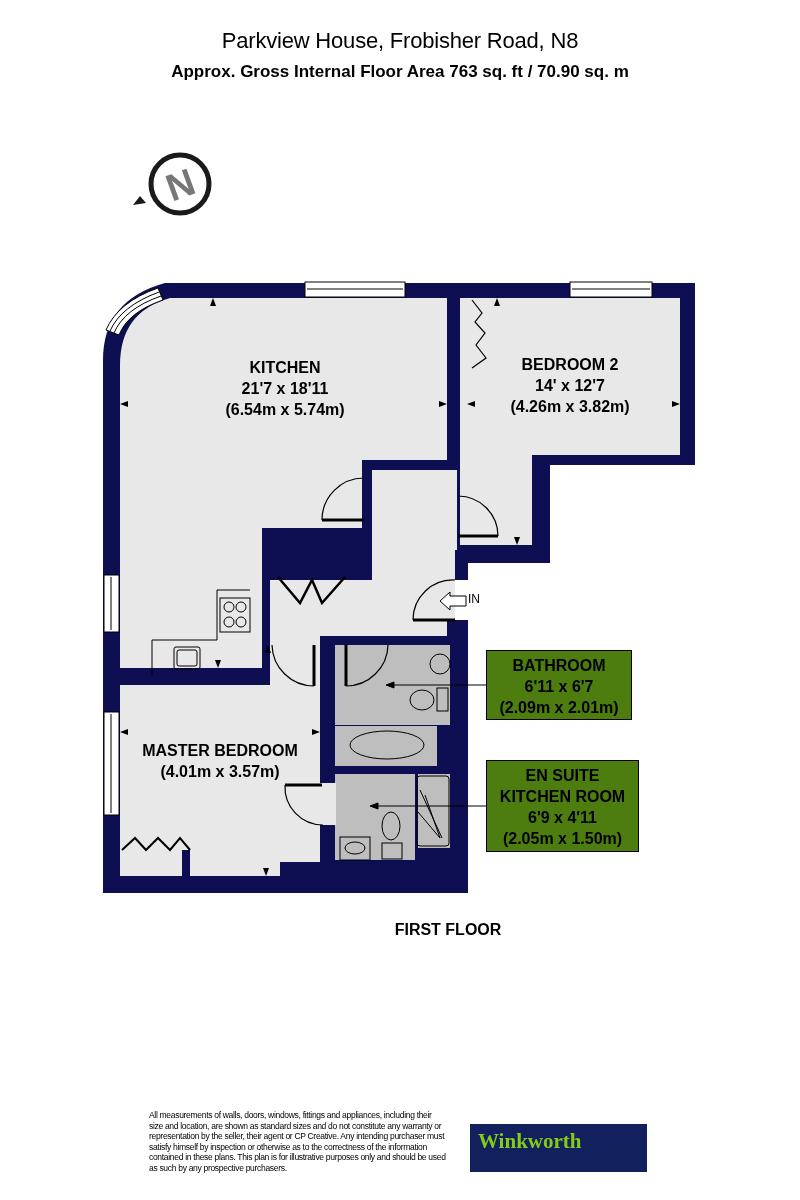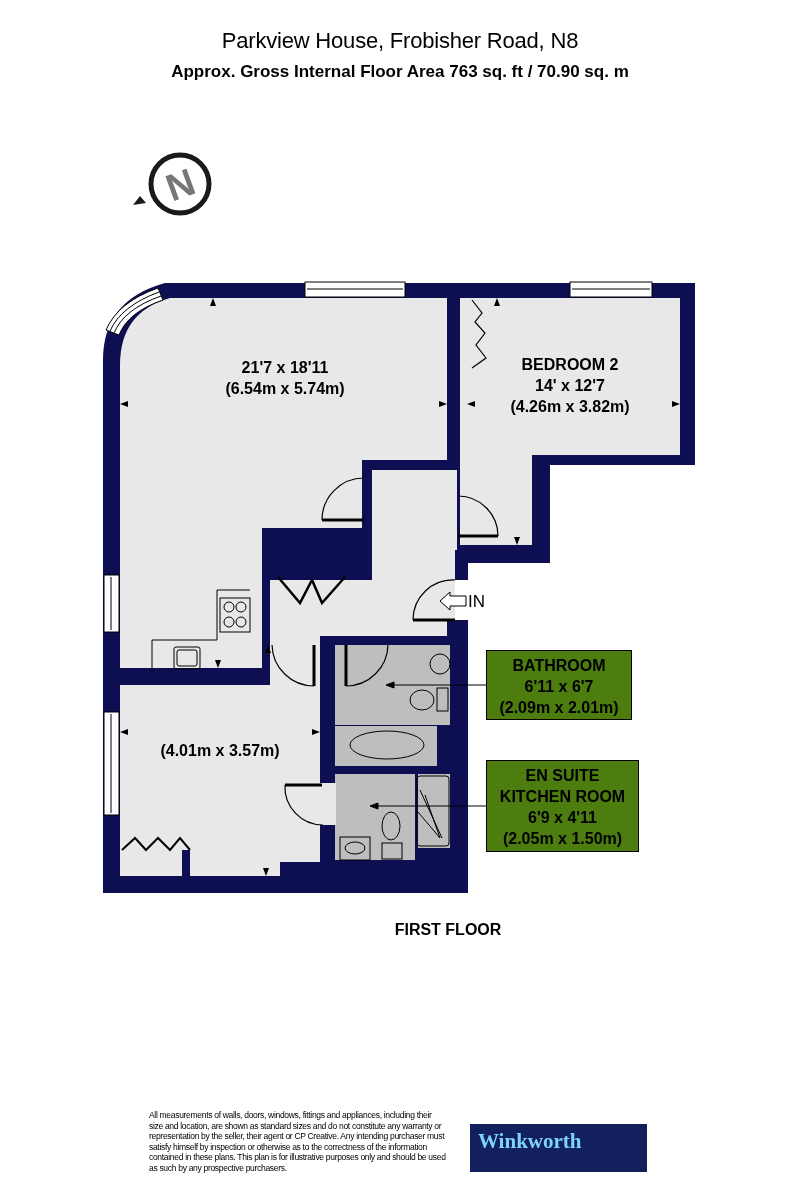--- a/index.html
+++ b/index.html
@@ -5,23 +5,23 @@
   html,body{margin:0;padding:0;background:#ffffff;}
   body{width:800px;height:1200px;position:relative;overflow:hidden;font-family:"Liberation Sans","DejaVu Sans",sans-serif;color:#000;}
   .title{position:absolute;left:0;width:800px;text-align:center;top:28px;font-size:22px;font-weight:normal;letter-spacing:-0.2px;}
   .subtitle{position:absolute;left:0;width:800px;text-align:center;top:62px;font-size:17px;font-weight:bold;}
   svg.plan{position:absolute;left:0;top:0;}
   .rlabel{position:absolute;text-align:center;font-weight:bold;font-size:16px;line-height:21px;}
   .rlabel span{display:block;}
   .callout{position:absolute;background:#4d7c0f;border:1.5px solid #000;text-align:center;font-weight:bold;font-size:16px;line-height:21px;box-sizing:border-box;padding-top:4px;}
   .callout span{display:block;}
   .floor{position:absolute;left:0;width:800px;top:921px;text-align:center;font-weight:bold;font-size:16px;margin-left:48px;}
-  .in-label{position:absolute;left:468px;top:592px;font-size:17px;font-weight:normal;}
+  .in-label{position:absolute;left:468px;top:592px;font-size:12px;font-weight:normal;}
   .disclaimer{position:absolute;left:149px;top:1110px;width:320px;font-size:9.2px;line-height:10.6px;letter-spacing:-0.35px;font-family:"Liberation Sans",sans-serif;transform:scaleX(0.93);transform-origin:left top;}
-  .brand{position:absolute;left:470px;top:1124px;width:177px;height:48px;background:#13205e;color:#7dd3fc;font-family:"Liberation Serif",serif;font-weight:bold;font-size:21px;box-sizing:border-box;padding:5px 0 0 8px;}
+  .brand{position:absolute;left:470px;top:1124px;width:177px;height:48px;background:#13205e;color:#84cc16;font-family:"Liberation Serif",serif;font-weight:bold;font-size:21px;box-sizing:border-box;padding:5px 0 0 8px;}
 </style>
 </head>
 <body>
 
 <div class="title">Parkview House, Frobisher Road, N8</div>
 <div class="subtitle">Approx. Gross Internal Floor Area 763 sq. ft / 70.90 sq. m</div>
 
 <svg class="plan" width="800" height="1200" viewBox="0 0 800 1200">
 
   <g>
@@ -139,31 +139,33 @@
     <line x1="372" y1="806" x2="486" y2="806"></line>
       <polygon points="370,806 378,803 378,809"></polygon>
   </g>
 
   <g>
     <polygon points="440,601 450,592 450,596 466,596 466,606 450,606 450,610" fill="#fff" stroke="#000" stroke-width="1"></polygon>
   </g>
 </svg>
 
 <div class="rlabel" style="left:190px;top:357px;width:190px;">
+  <span>KITCHEN</span>
   <span>21'7 x 18'11</span>
   <span>(6.54m x 5.74m)</span>
 </div>
 
 <div class="rlabel" style="left:490px;top:354px;width:160px;">
   <span>BEDROOM 2</span>
   <span>14' x 12'7</span>
   <span>(4.26m x 3.82m)</span>
 </div>
 
 <div class="rlabel" style="left:120px;top:740px;width:200px;">
+  <span>MASTER BEDROOM</span>
   <span>(4.01m x 3.57m)</span>
 </div>
 
 <div class="callout" style="left:486px;top:650px;width:146px;height:70px;">
   <span>BATHROOM</span>
   <span>6'11 x 6'7</span>
   <span>(2.09m x 2.01m)</span>
 </div>
 
 <div class="callout" style="left:486px;top:760px;width:153px;height:92px;">

